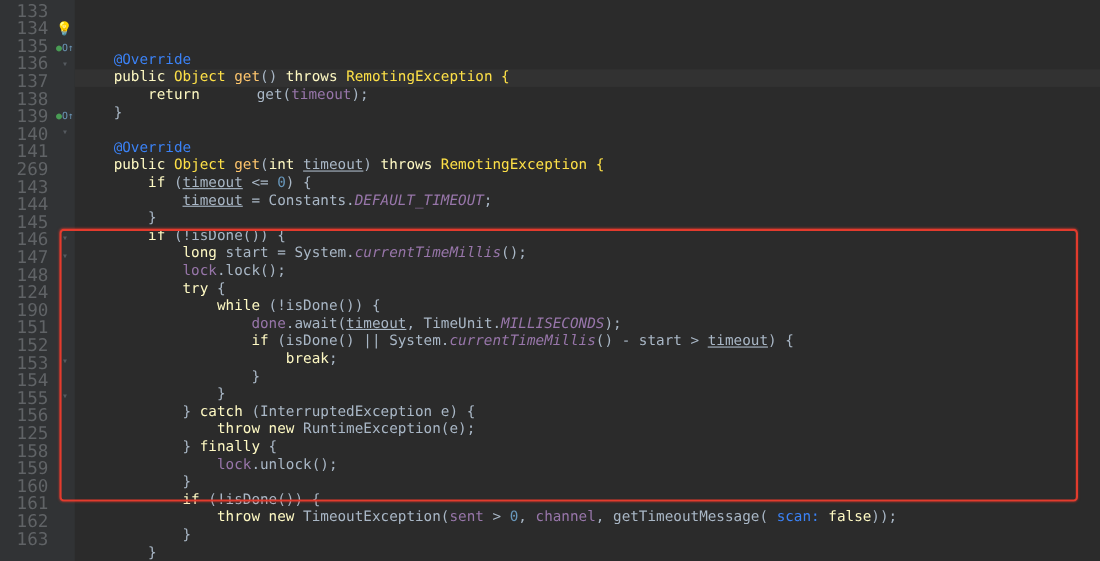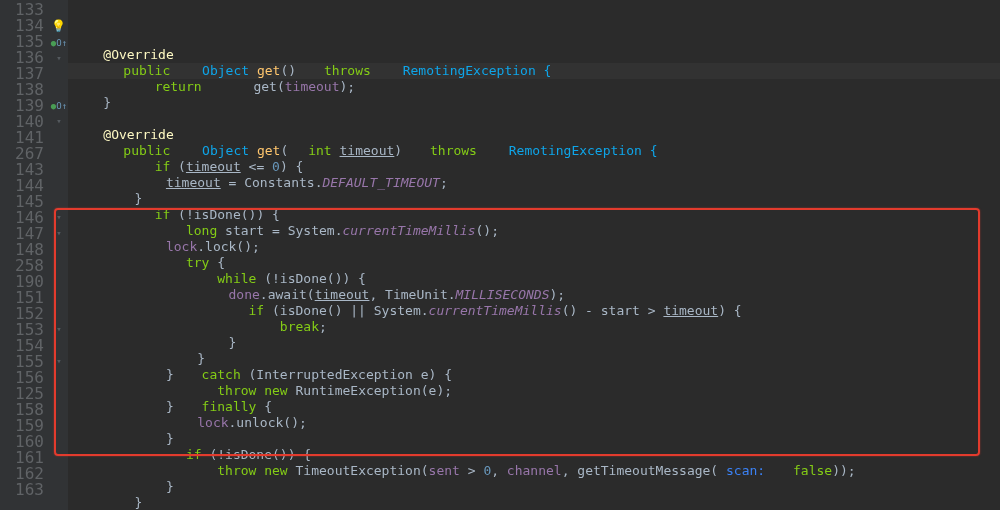--- a/index.html
+++ b/index.html
@@ -54,23 +54,23 @@
     white-space: pre;
   }
   .code-area .row {
     height: 16px;
     line-height: 16px;
     padding-left: 4px;
   }
   .hl-line {
     background: #323232;
   }
-  .kw   { color: #84cc16; margin-left: 20px; }        
-  .ann  { color: #fef9c3; }        
-  .type { color: #0ea5e9; margin-left: 24px; }        
+  .kw   { color: #fef9c3; }        
+  .ann  { color: #3b82f6; }        
+  .type { color: #fde047; }        
   .mname{ color: #ffc66d; }        
   .call { color: #a9b7c6; margin-left: 44px; }        
   .field{ color: #9876aa; }        
   .stat { color: #9876aa; font-style: italic; } 
   .param{ color: #a9b7c6; text-decoration: underline; }
   .num  { color: #6897bb; }
   .com  { color: #3b82f6; }
   .p    { color: #a9b7c6; }
 
   .highlight-box {
@@ -92,28 +92,28 @@
   <div class="gutter" id="gutter">
       <div class="ln">133</div>
       <div class="ln">134</div>
       <div class="ln">135</div>
       <div class="ln">136</div>
       <div class="ln">137</div>
       <div class="ln">138</div>
       <div class="ln">139</div>
       <div class="ln">140</div>
       <div class="ln">141</div>
-      <div class="ln">267</div>
+      <div class="ln">269</div>
       <div class="ln">143</div>
       <div class="ln">144</div>
       <div class="ln">145</div>
       <div class="ln">146</div>
       <div class="ln">147</div>
       <div class="ln">148</div>
-      <div class="ln">258</div>
+      <div class="ln">124</div>
       <div class="ln">190</div>
       <div class="ln">151</div>
       <div class="ln">152</div>
       <div class="ln">153</div>
       <div class="ln">154</div>
       <div class="ln">155</div>
       <div class="ln">156</div>
       <div class="ln">125</div>
       <div class="ln">158</div>
       <div class="ln">159</div>

